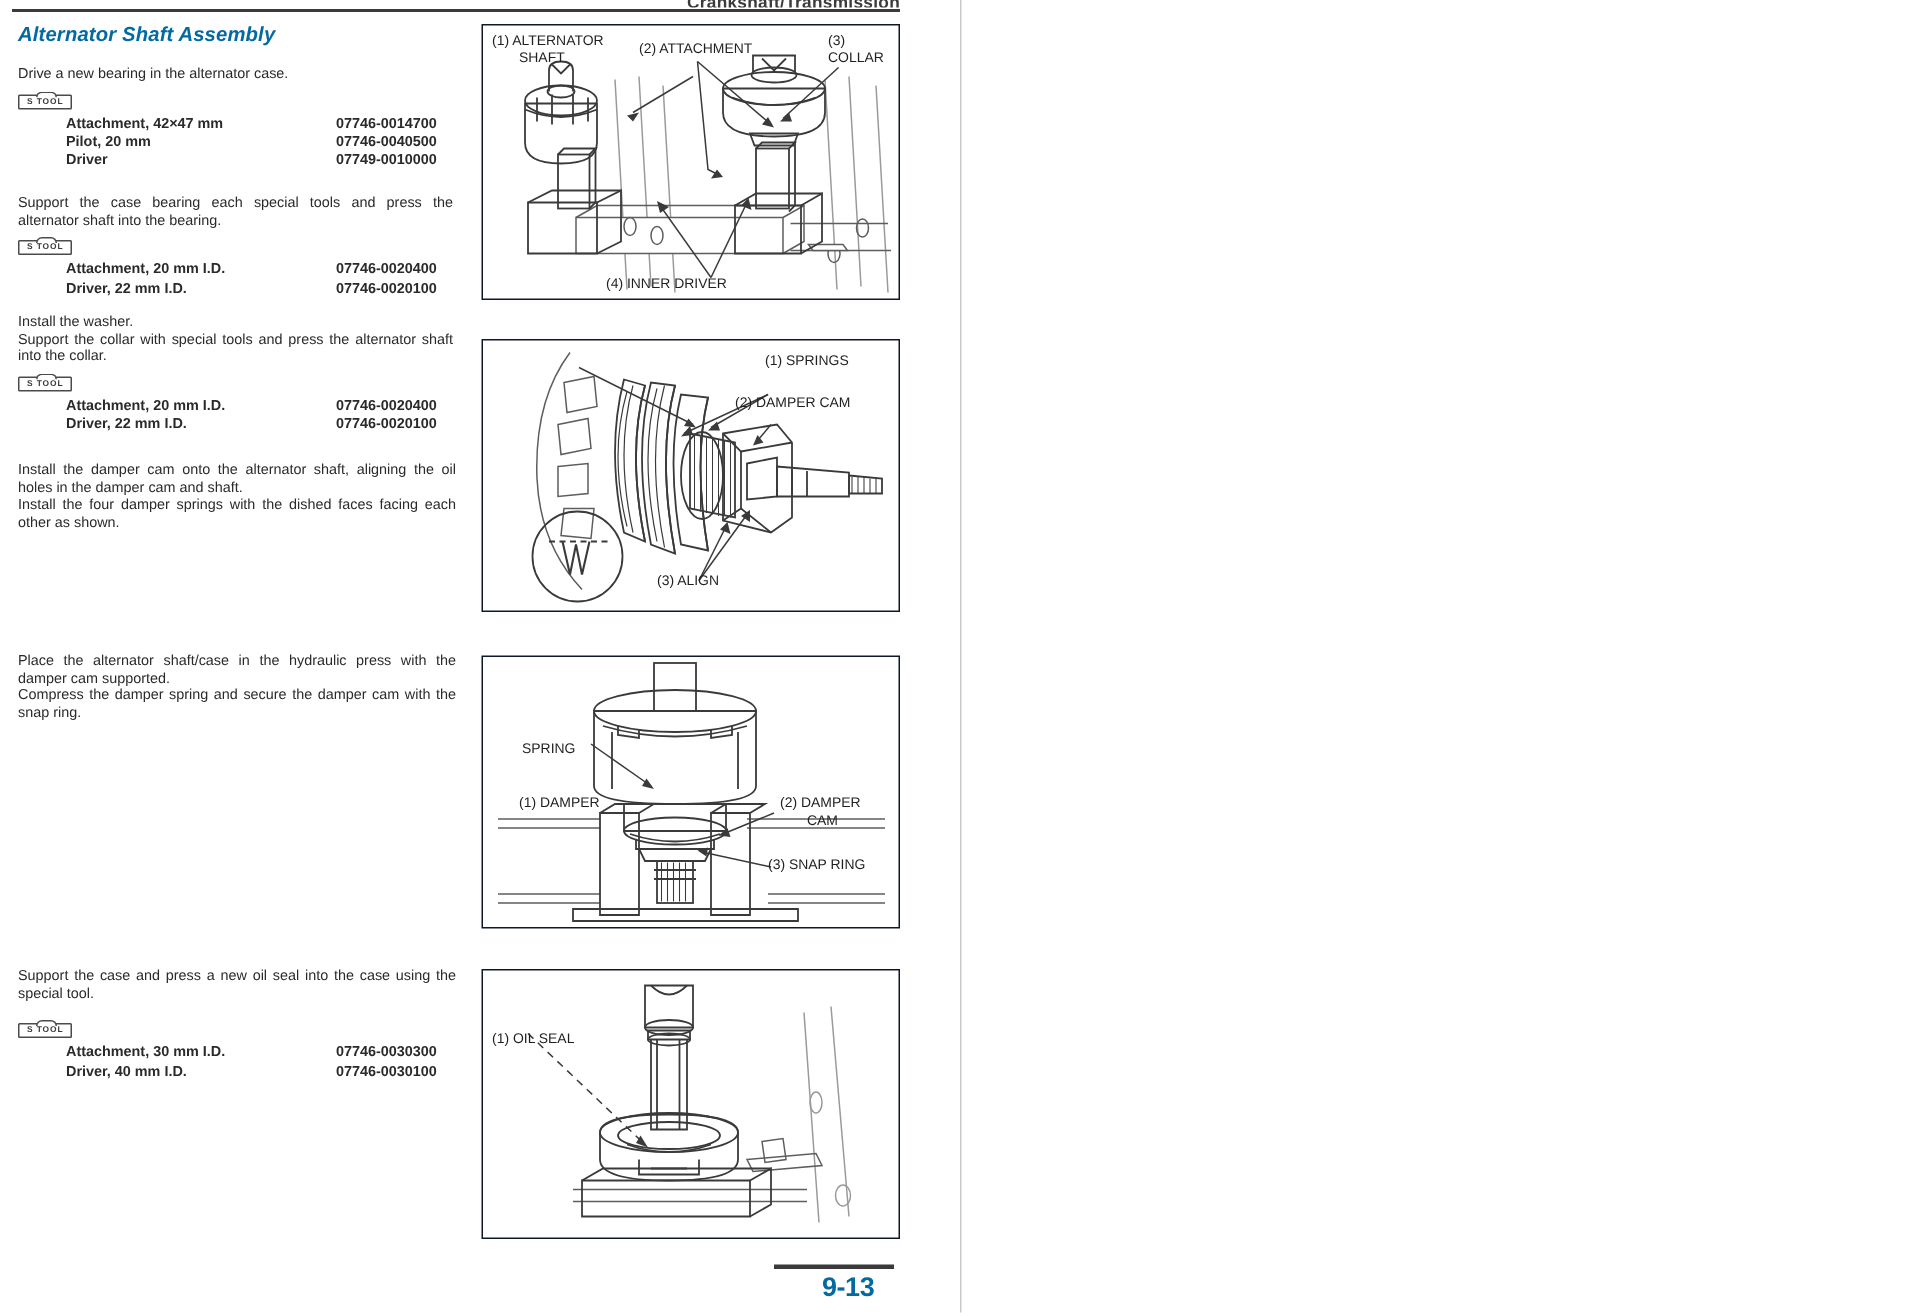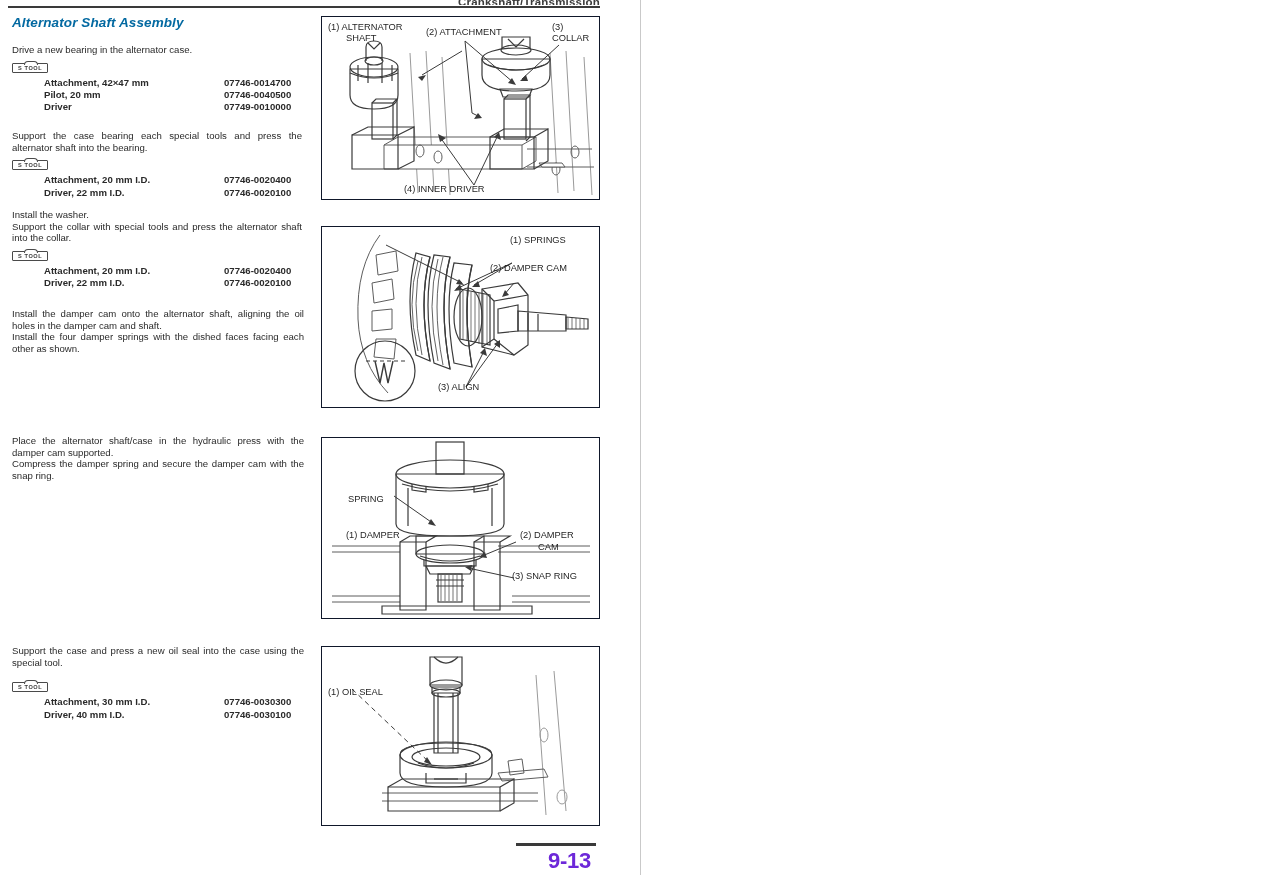--- a/index.html
+++ b/index.html
@@ -35,21 +35,21 @@
   .tool-row{display:flex;font-size:9.6px;font-weight:bold;line-height:12.4px;margin-left:32px;}
   .tool-row .nm{width:180px;}
   .tool-row .no{}
 
   
   .fig{position:absolute;border:1px solid #0f172a;background:#fff;overflow:hidden;}
   .fig svg{display:block;}
   .fig .cap{position:absolute;font-size:9.3px;color:#1f1f1f;white-space:nowrap;}
 
   
-  .pgnum{position:absolute;font-size:22px;font-weight:bold;color:#6d28d9;letter-spacing:-.3px;}
+  .pgnum{position:absolute;font-size:18px;font-weight:bold;color:#0369a1;letter-spacing:-.3px;}
   .pgrule{position:absolute;border-top:3px solid #3a3a3a;}
 
   
   .ln{stroke:#3a3a3a;fill:none;}
   .ln2{stroke:#5d5d5d;fill:none;}
   .lnl{stroke:#9a9a9a;fill:none;}
 </style>
 </head>
 <body>
 

